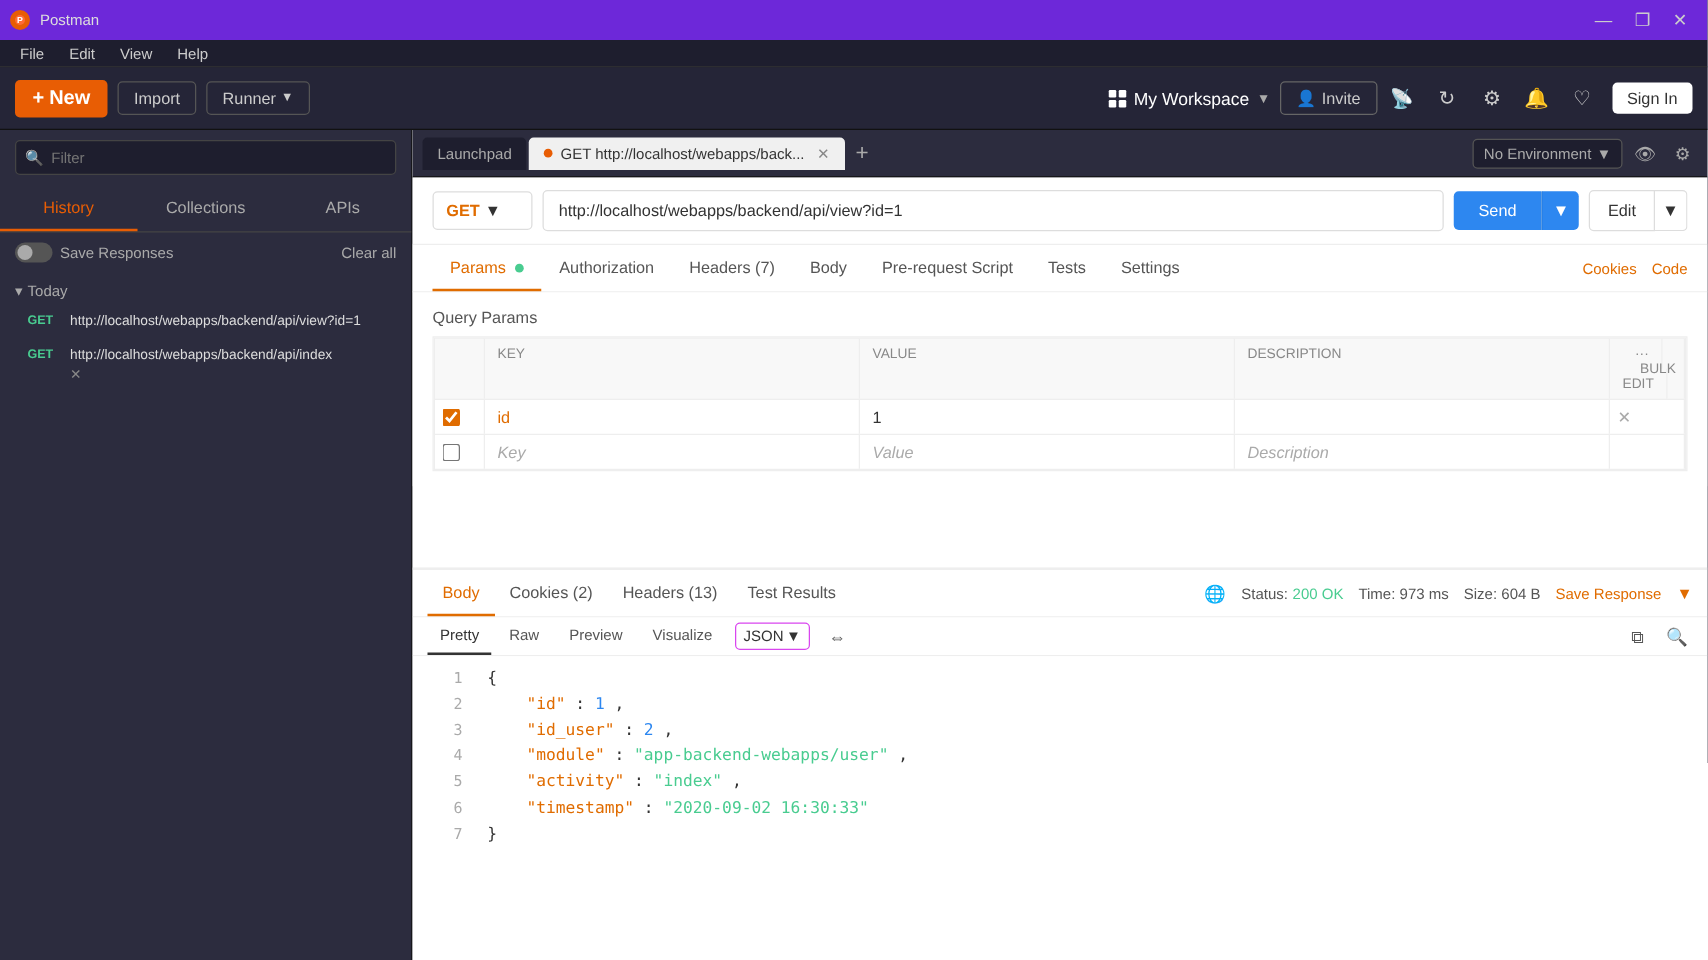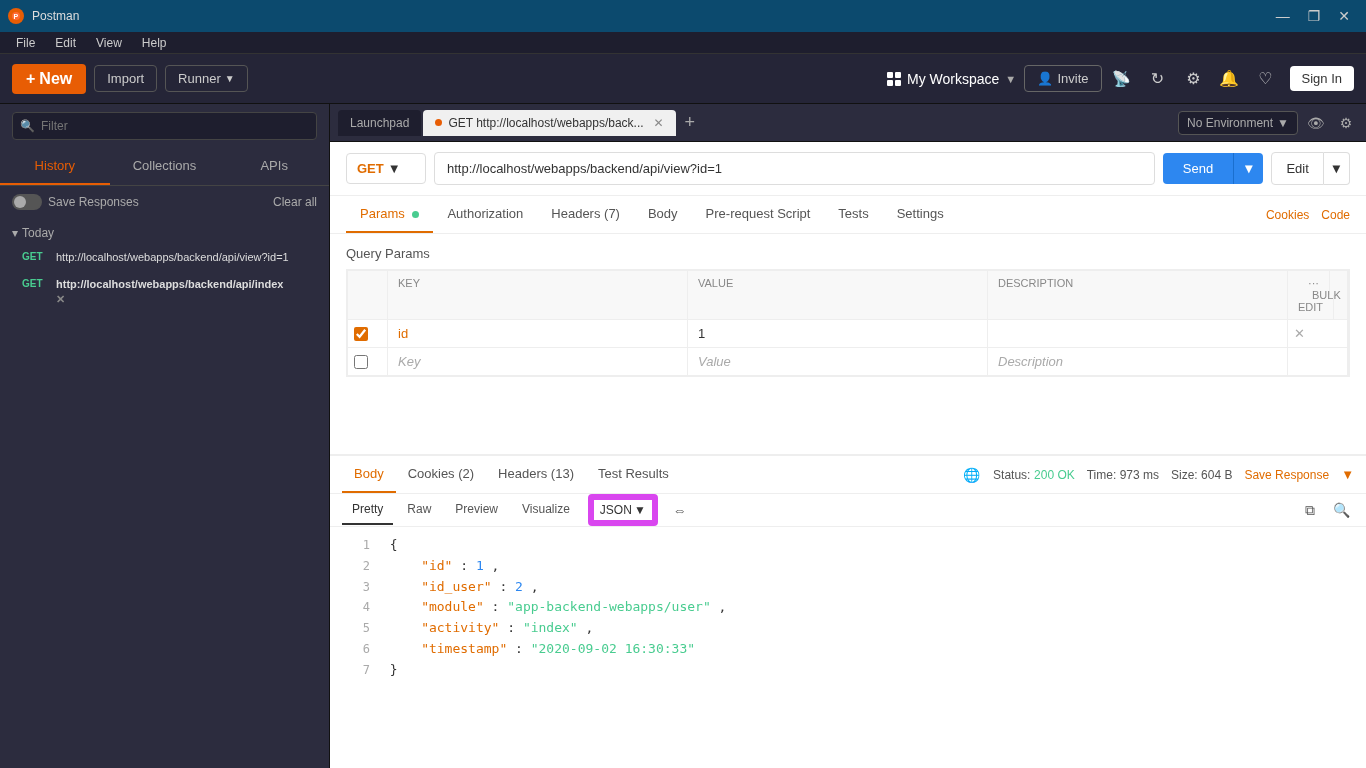--- a/index.html
+++ b/index.html
@@ -1,19 +1,19 @@
 <!DOCTYPE html>
 <html><head>
   <meta charset="utf-8">
   <style>
     * { margin: 0; padding: 0; box-sizing: border-box; }
     body { font-family: -apple-system, BlinkMacSystemFont, 'Segoe UI', sans-serif; font-size: 13px; background: #1a1a2e; width: 1366px; height: 768px; overflow: hidden; }
 
     
-    #titlebar { background: #0c4a6e; height: 32px; display: flex; align-items: center; padding: 0 8px; justify-content: space-between; }
+    #titlebar { background: #6d28d9; height: 32px; display: flex; align-items: center; padding: 0 8px; justify-content: space-between; }
     #titlebar-left { display: flex; align-items: center; gap: 8px; color: #ccc; font-size: 12px; }
     #titlebar-logo { width: 16px; height: 16px; background: #e85d04; border-radius: 50%; display: flex; align-items: center; justify-content: center; color: white; font-size: 9px; font-weight: bold; }
     #titlebar-title { color: #ddd; font-size: 12px; }
     #win-controls { display: flex; gap: 2px; }
     #win-controls span { color: #ccc; cursor: pointer; padding: 2px 8px; font-size: 14px; }
 
     
     #menubar { background: #1e1e2e; height: 22px; display: flex; align-items: center; padding: 0 8px; gap: 4px; border-bottom: 1px solid #333; }
     .menu-item { color: #ccc; font-size: 12px; padding: 2px 8px; cursor: pointer; border-radius: 2px; }
 
@@ -112,21 +112,21 @@
     .resp-tab.active { color: #e06c00; border-bottom: 2px solid #e06c00; }
     #response-status-bar { margin-left: auto; display: flex; align-items: center; gap: 12px; }
     .status-ok { color: #49cc90; font-size: 12px; font-weight: 500; }
     .resp-save-btn { color: #e06c00; font-size: 12px; cursor: pointer; }
     .globe-icon { color: #555; font-size: 14px; }
 
     
     #response-body-tabs { display: flex; align-items: center; padding: 0 12px; gap: 4px; background: #fff; border-bottom: 1px solid #eee; }
     .body-tab { padding: 7px 10px; font-size: 12px; color: #555; cursor: pointer; border-bottom: 2px solid transparent; }
     .body-tab.active { color: #333; border-bottom: 2px solid #333; }
-    #format-selector { background: #fff; border: 6px solid #d946ef; border-radius: 4px; padding: 3px 6px; font-size: 12px; color: #333; cursor: pointer; margin-left: 4px; display: flex; align-items: center; gap: 2px; }
+    #format-selector { background: #fff; border: 1px solid #d946ef; border-radius: 4px; padding: 3px 6px; font-size: 12px; color: #333; cursor: pointer; margin-left: 4px; display: flex; align-items: center; gap: 2px; }
     #response-icons { margin-left: auto; display: flex; gap: 8px; }
     .resp-icon { color: #555; cursor: pointer; font-size: 14px; width: 24px; height: 24px; display: flex; align-items: center; justify-content: center; }
 
     
     #code-area { background: #fff; flex: 1; padding: 8px 16px; overflow-y: auto; font-family: 'Consolas', 'Monaco', monospace; font-size: 13px; line-height: 1.6; }
     .line-num { color: #aaa; display: inline-block; width: 24px; text-align: right; margin-right: 12px; user-select: none; font-size: 12px; }
     .json-brace { color: #333; }
     .json-key { color: #e06c00; }
     .json-string { color: #49cc90; }
     .json-number { color: #2d87f0; }
@@ -227,21 +227,21 @@
       <div class="today-label">
         <span>▾</span>
         <span>Today</span>
       </div>
       <div class="history-item">
         <span class="method-badge">GET</span>
         <span class="history-url">http://localhost/webapps/backend/api/view?id=1</span>
       </div>
       <div class="history-item">
         <span class="method-badge">GET</span>
-        <div style="display:flex;flex-direction:column;flex:1;font-weight:bold;">
+        <div style="display:flex;flex-direction:column;flex:1;">
           <span class="history-url">http://localhost/webapps/backend/api/index</span>
           <span style="color:#888;font-size:11px;">✕</span>
         </div>
       </div>
     </div>
   </div>
 
   <div id="content">
 
     <div id="tabs-bar">

